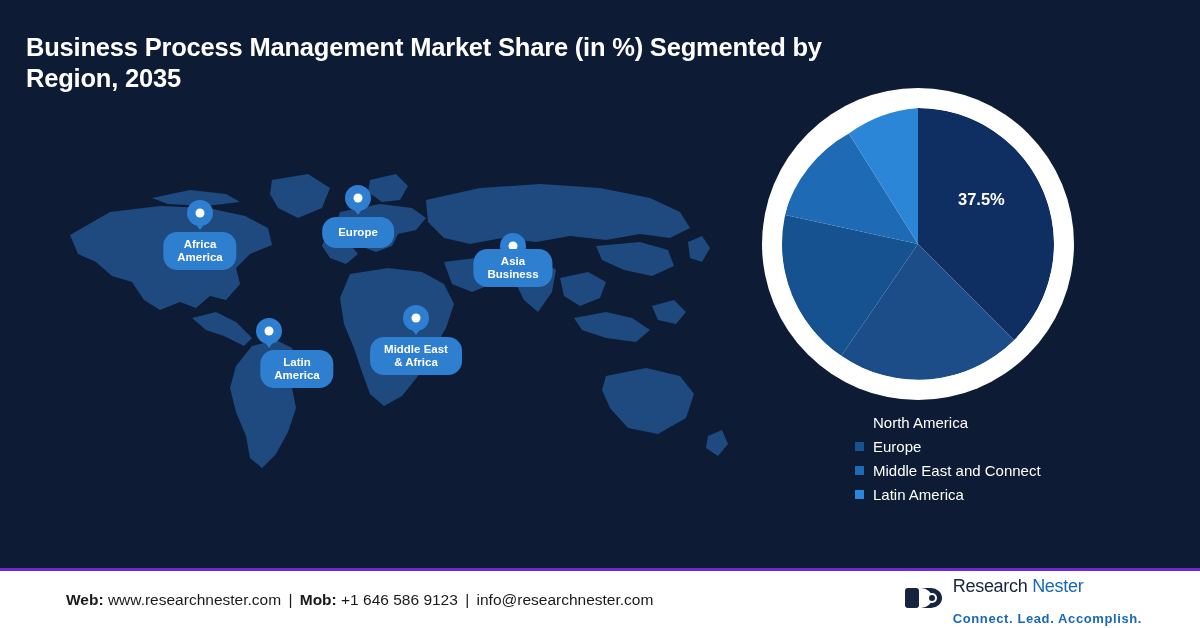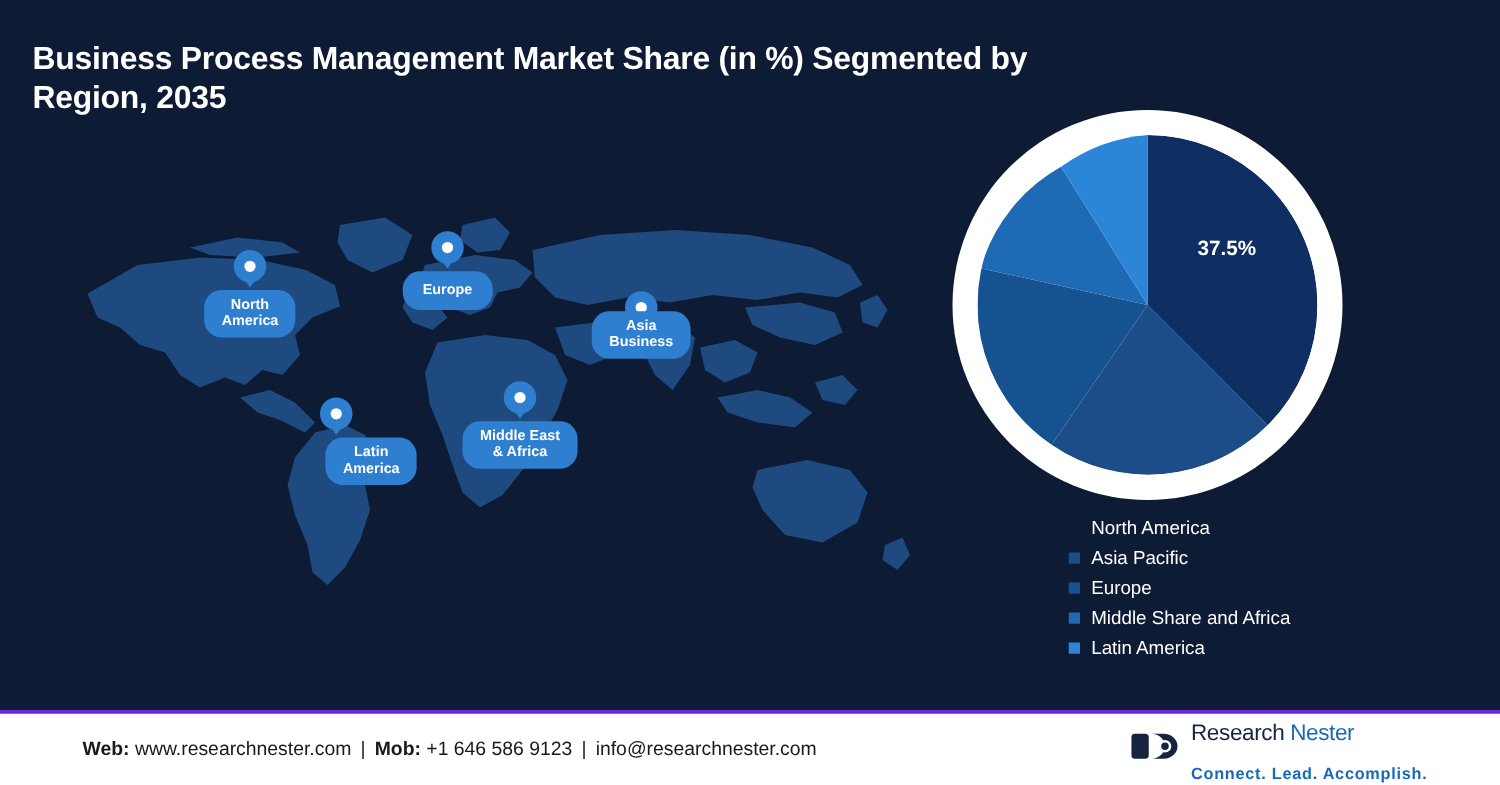--- a/index.html
+++ b/index.html
@@ -214,21 +214,21 @@
         <path d="M566 226 L606 218 L640 226 L654 244 L646 268 L618 284 L588 278 L570 258 L562 240 Z"></path>
 
         <path d="M668 286 L682 280 L688 294 L678 306 L666 298 Z"></path>
       </g>
     </svg>
 
     <div class="pin" style="left:120px; top:50px; width:80px;">
       <div class="pin-head"></div>
       <div class="pin-tip"></div>
       <div class="pin-label" style="top:32px;">
-        <div>North</div>
+        <div>Africa</div>
         <div>America</div>
       </div>
     </div>
 
     <div class="pin" style="left:278px; top:35px; width:80px;">
       <div class="pin-head"></div>
       <div class="pin-tip"></div>
       <div class="pin-label" style="top:32px; padding:9px 16px;">
         <div>Europe</div>
       </div>
@@ -280,30 +280,26 @@
     </div>
     <div class="pie-label" style="left:196px; top:102px;">37.5%</div>
   </div>
 
   <div class="legend">
     <div class="legend-row">
       <span class="legend-swatch" style="background:transparent;"></span>
       <span class="legend-text">North America</span>
     </div>
     <div class="legend-row">
-      <span class="legend-swatch" style="background:#1d4d88;"></span>
-      <span class="legend-text">Asia Pacific</span>
-    </div>
-    <div class="legend-row">
       <span class="legend-swatch" style="background:#16528f;"></span>
       <span class="legend-text">Europe</span>
     </div>
     <div class="legend-row">
       <span class="legend-swatch" style="background:#1f6ab4;"></span>
-      <span class="legend-text">Middle Share and Africa</span>
+      <span class="legend-text">Middle East and Connect</span>
     </div>
     <div class="legend-row">
       <span class="legend-swatch" style="background:#2b86d8;"></span>
       <span class="legend-text">Latin America</span>
     </div>
   </div>
 
   <div class="footer">
     <div class="footer-text">
       <b>Web:</b>

